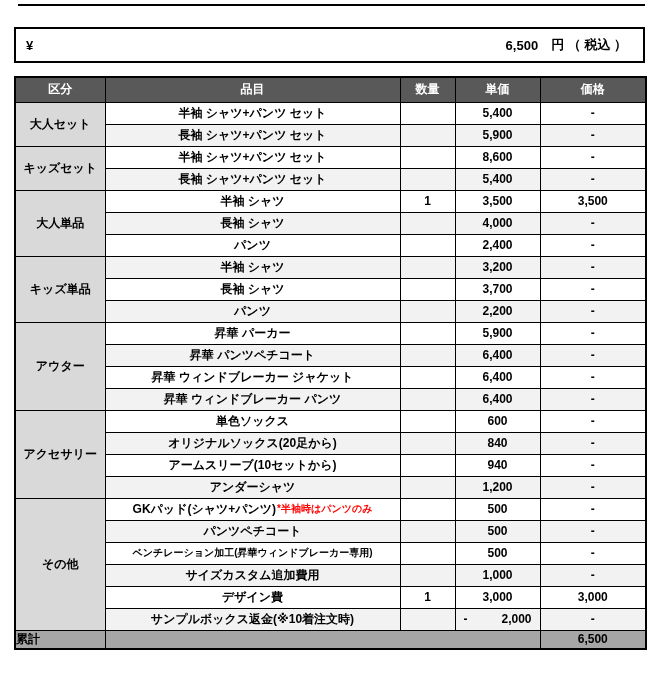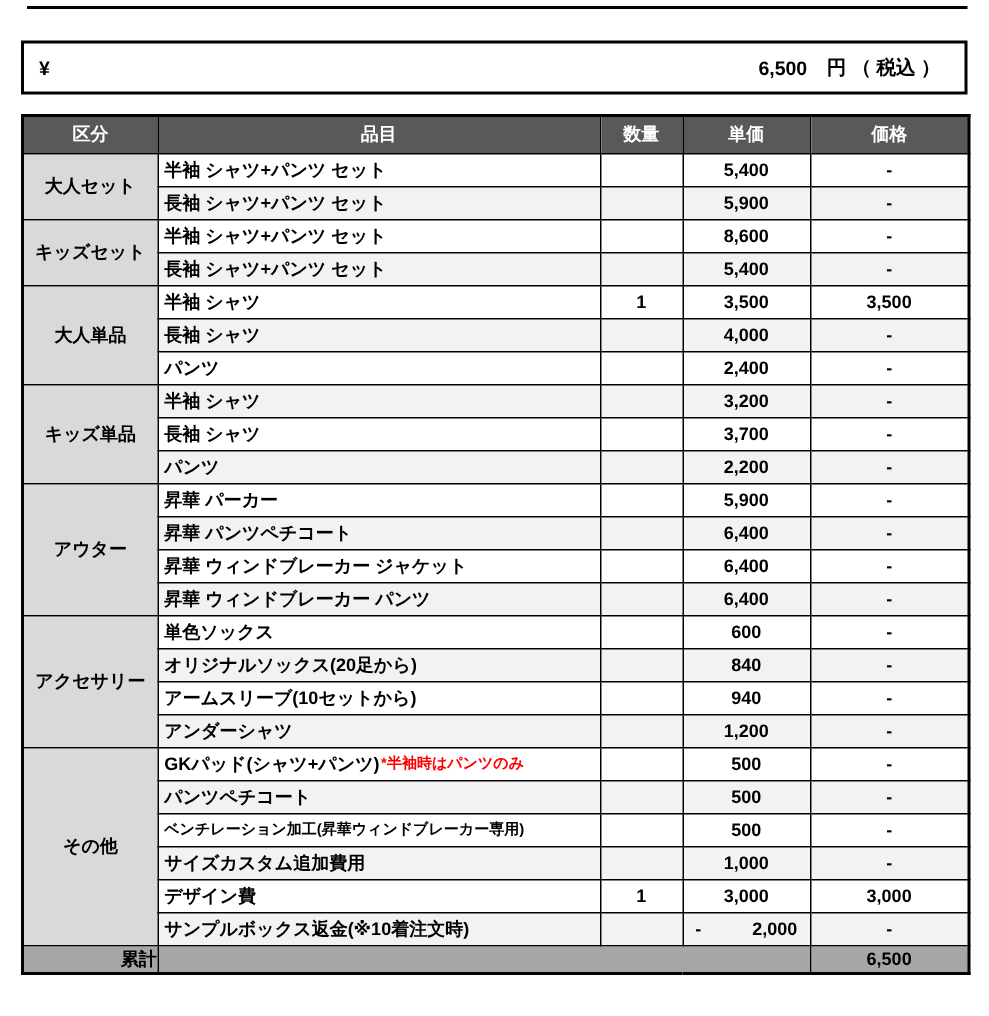--- a/index.html
+++ b/index.html
@@ -76,38 +76,38 @@
     height:25px;
     font-size:12px;
     text-align:center;
   }
   .quote-table td{height:22px;font-size:12px;}
   td.category{
     background:var(--category-bg);
     text-align:center;
     font-size:12px;
   }
-  td.item{text-align:left;padding:0 4px;}
+  td.item{text-align:center;padding:0 4px;}
   td.item.small-text{font-size:10px;}
   td.qty{text-align:center;}
   td.unit,td.price{text-align:center;padding:0 8px;}
   .unit-flex{display:flex;justify-content:space-between;align-items:center;}
   tr.alt td.item,tr.alt td.qty,tr.alt td.unit,tr.alt td.price{background:var(--alt-row-bg);}
   .note{
     font-size:10px;
     color:var(--note-color);
     margin-left:1px;
     vertical-align:1px;
   }
   tr.total-row td{
     background:var(--total-row-bg);
     height:16px;
     font-size:12px;
   }
-  tr.total-row td.total-label{text-align:right;}
+  tr.total-row td.total-label{text-align:left;}
 </style>
 </head>
 <body>
 
 <div class="page">
 
   <div class="rule top-rule"></div>
 
   <div class="summary-box">
     <div class="summary-value">

